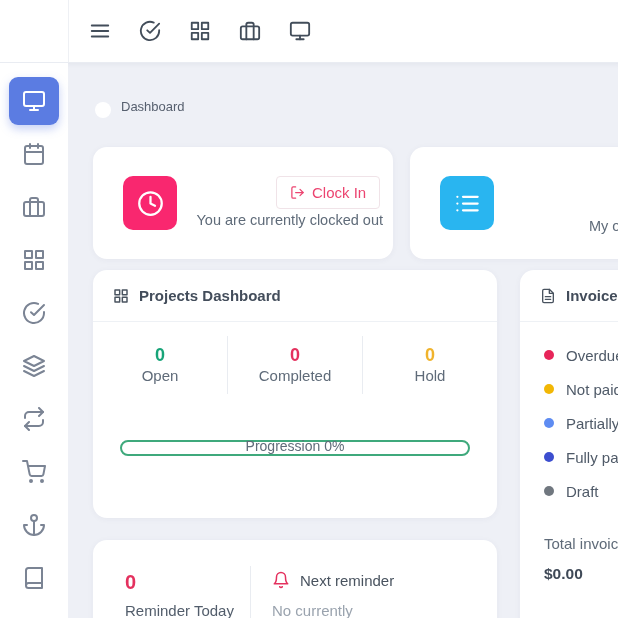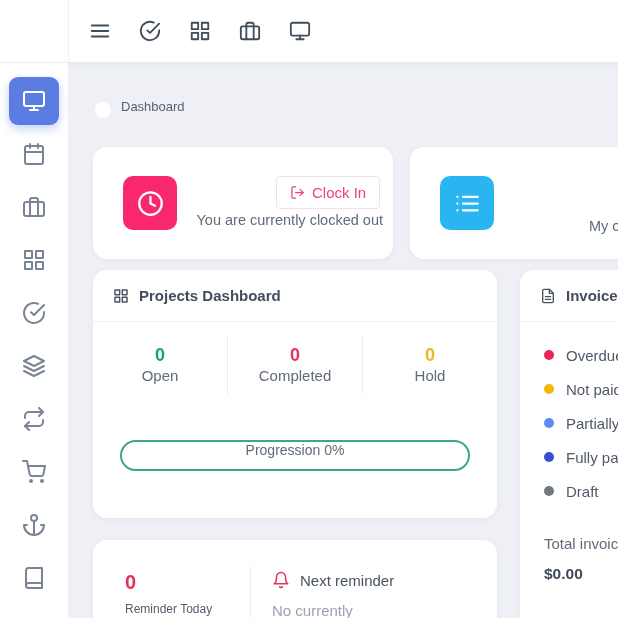--- a/index.html
+++ b/index.html
@@ -63,37 +63,37 @@
   .card-head .head-ic{width:16px;height:16px;}
   .card-head .head-title{font-size:15px;font-weight:bold;color:#434d5b;white-space:nowrap;}
   
   .card-projects{left:93px;top:270px;width:404px;height:248px;}
   .stats-row{display:flex;margin-top:14px;}
   .stat-col{flex:1;text-align:center;padding:8px 0 10px 0;}
   .stat-col + .stat-col{border-left:1px solid #e9ecf1;}
   .stat-value{font-size:18px;font-weight:bold;line-height:22px;}
   .stat-label{font-size:15px;color:#5f6b79;margin-top:1px;}
   .progress-pill{
-    position:absolute;left:27px;top:170px;width:350px;height:31px;box-sizing:border-box;
+    position:absolute;left:27px;top:170px;width:350px;height:16px;box-sizing:border-box;
     border:2px solid #3fa97c;border-radius:17px;background:#ffffff;
-    display:flex;align-items:flex-start;justify-content:center;
+    display:flex;align-items:flex-end;justify-content:center;
     font-size:14px;color:#5f6b79;cursor:pointer;
   }
   
   .card-invoice{left:520px;top:270px;width:280px;height:400px;}
   .legend{padding:16px 0 0 24px;}
   .legend-row{height:34px;display:flex;align-items:center;gap:12px;}
   .legend-dot{width:10px;height:10px;border-radius:50%;flex:0 0 auto;}
   .legend-label{font-size:15px;color:#4f5a68;white-space:nowrap;}
   .invoice-total-label{margin:27px 0 0 24px;font-size:15px;color:#5f6b79;white-space:nowrap;}
   .invoice-total-value{margin:13px 0 0 24px;font-size:15.5px;font-weight:bold;color:#3f4957;}
   
   .card-reminder{left:93px;top:540px;width:404px;height:130px;}
   .rem-count{position:absolute;left:32px;top:31px;font-size:20px;font-weight:bold;}
-  .rem-count-label{position:absolute;left:32px;top:62px;font-size:12px;color:#525d6b;white-space:nowrap;}
+  .rem-count-label{position:absolute;left:32px;top:62px;font-size:15px;color:#525d6b;white-space:nowrap;}
   .rem-divider{position:absolute;left:157px;top:26px;width:1px;height:92px;background:#e9ecf1;}
   .rem-next-row{position:absolute;left:179px;top:31px;display:flex;align-items:center;gap:10px;}
   .rem-next-row svg{width:18px;height:18px;color:#e4315e;}
   .rem-next-label{font-size:15px;color:#49535f;white-space:nowrap;}
   .rem-next-value{position:absolute;left:179px;top:62px;font-size:15px;color:#9aa3ae;white-space:nowrap;}
 </style>
 </head>
 <body>
 
 <div class="topbar">

